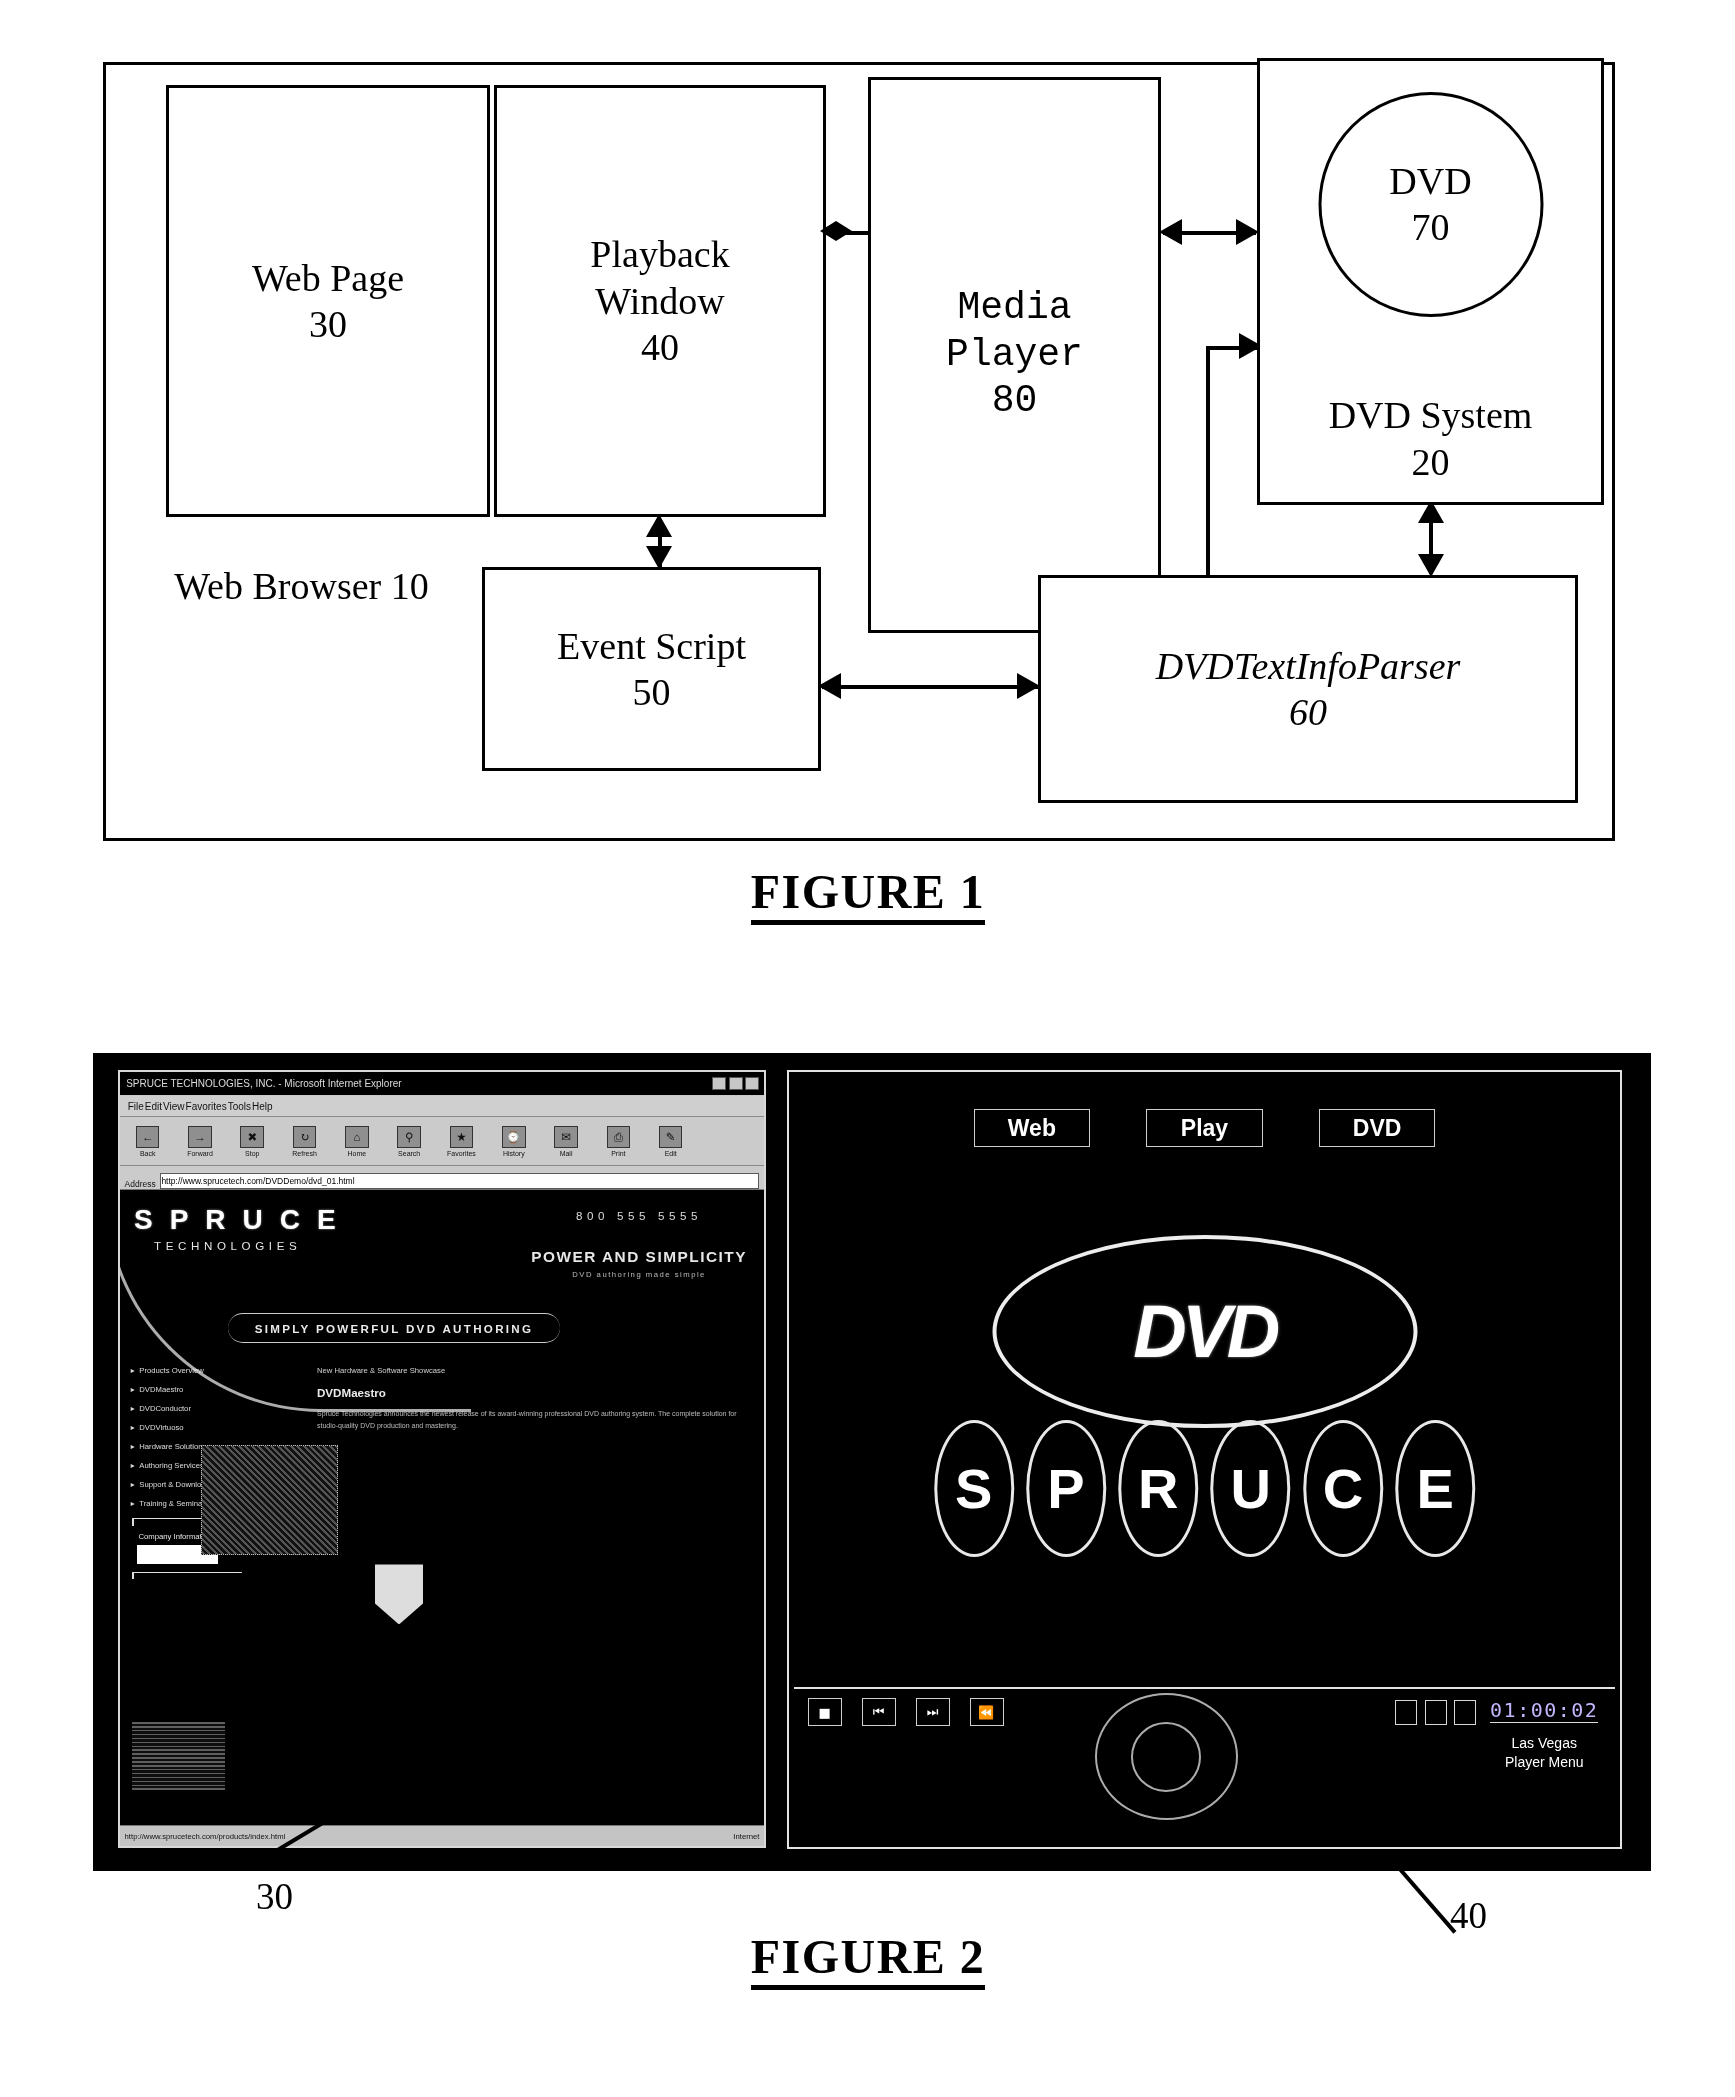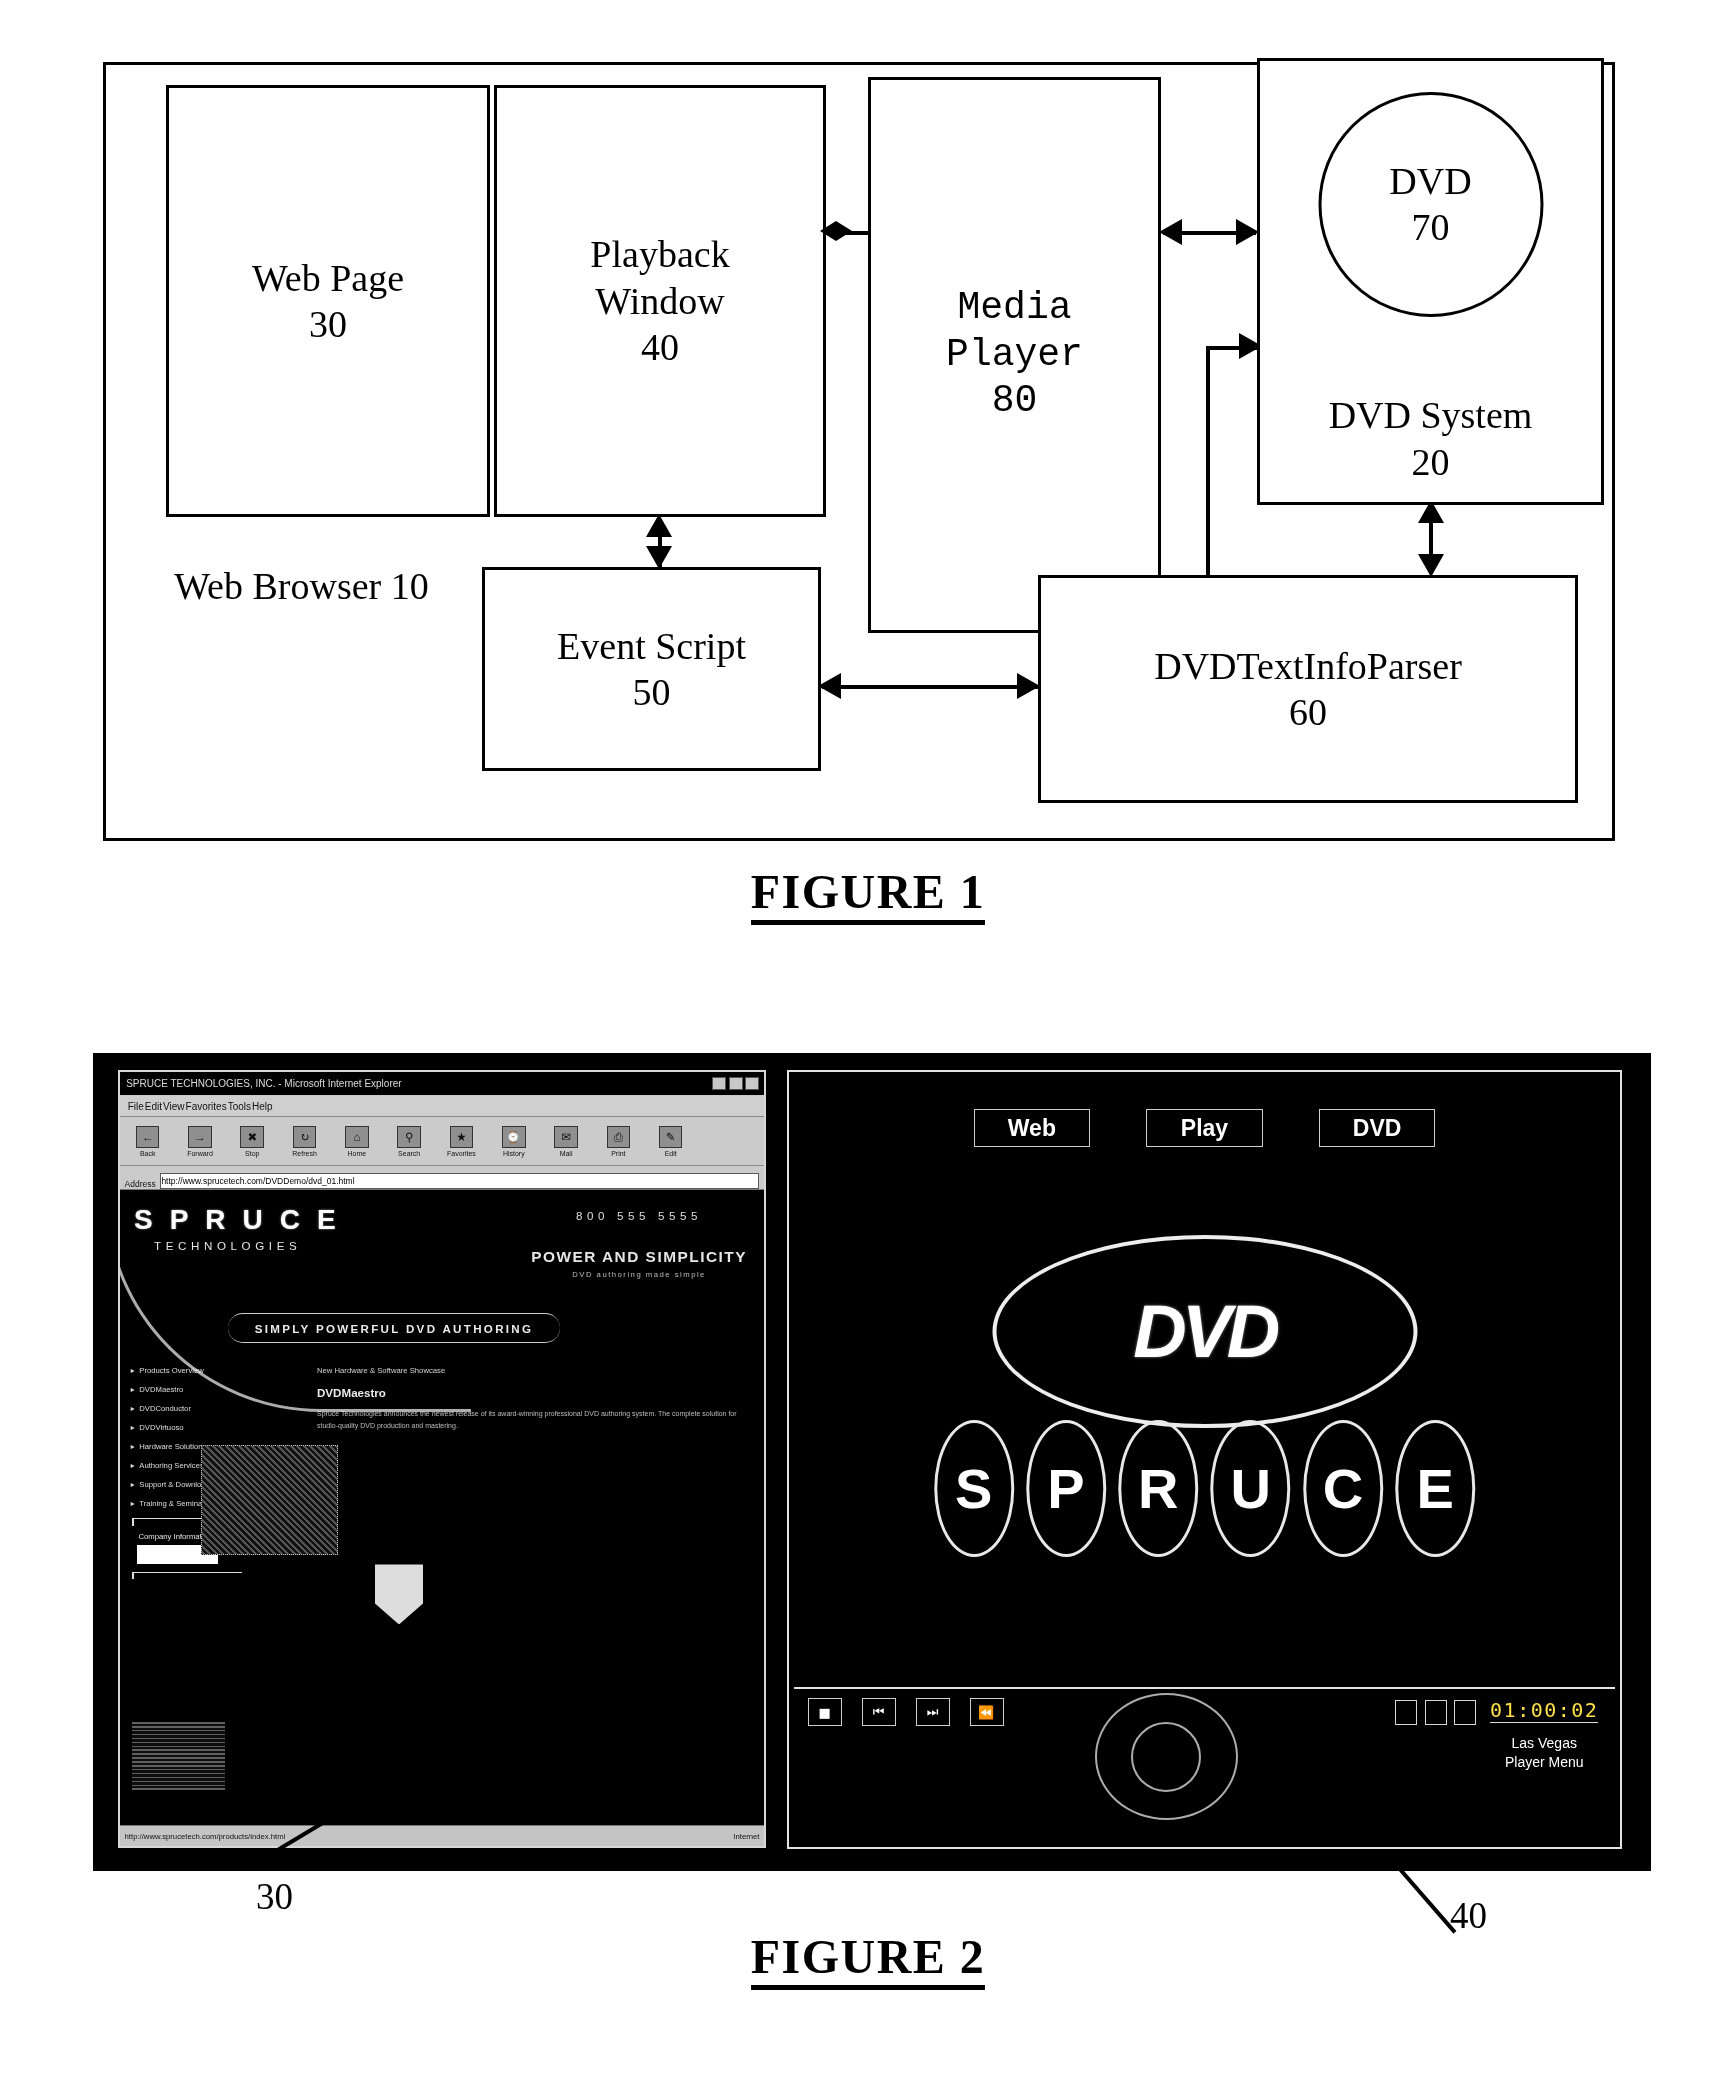--- a/index.html
+++ b/index.html
@@ -48,21 +48,21 @@
   }
   .node .ln { display: block; white-space: nowrap; }
 
   
   #node-webpage      { left: 166px;  top: 85px; width: 324px; height: 432px; }
   #node-playback     { left: 494px;  top: 85px; width: 332px; height: 432px; }
   #node-mediaplayer  { left: 868px; top: 77px; width: 293px; height: 556px; font-family: Liberation Mono, monospace; }
   #node-dvdsystem    { left: 1257px; top: 58px;  width: 347px; height: 447px;
                        justify-content: flex-end; padding-bottom: 17px; }
   #node-eventscript  { left: 482px;  top: 567px; width: 339px; height: 204px; }
-  #node-parser       { left: 1038px; top: 575px; width: 540px; height: 228px; }
+  #node-parser       { left: 1038px; top: 575px; width: 540px; height: 228px; font-style: italic; }
 
   
   .dvd-circle {
     position: absolute;
     left: 50%;
     transform: translateX(-50%);
     top: 31px;
     width: 225px;
     height: 225px;
     border: 3.9px solid #000;
@@ -395,21 +395,21 @@
     transform: translate(-50%,-50%);
     width: 66px; height: 66px;
     border: 2.3px solid #d8d8d8;
     border-radius: 50%;
   }
   .timecode-wrap {
     position: absolute; right: 17px; top: 9.3px;
     text-align: center;
   }
   .timecode {
-    color: #fde047; font-family: "DejaVu Sans Mono", monospace;
+    color: #c4b5fd; font-family: "DejaVu Sans Mono", monospace;
     font-size: 20px; letter-spacing: 1.5px;
     border-bottom: 1.5px solid #ddd;
     filter: blur(0.3px);
   }
   .tc-caption {
     color: #fff; font-family: "Liberation Sans", sans-serif;
     font-size: 14px; line-height: 1.35; margin-top: 10.8px;
     filter: blur(0.4px);
   }
   .lcd-icons { position: absolute; right: 139px; top: 10.8px; display: flex; gap: 7.7px; }

